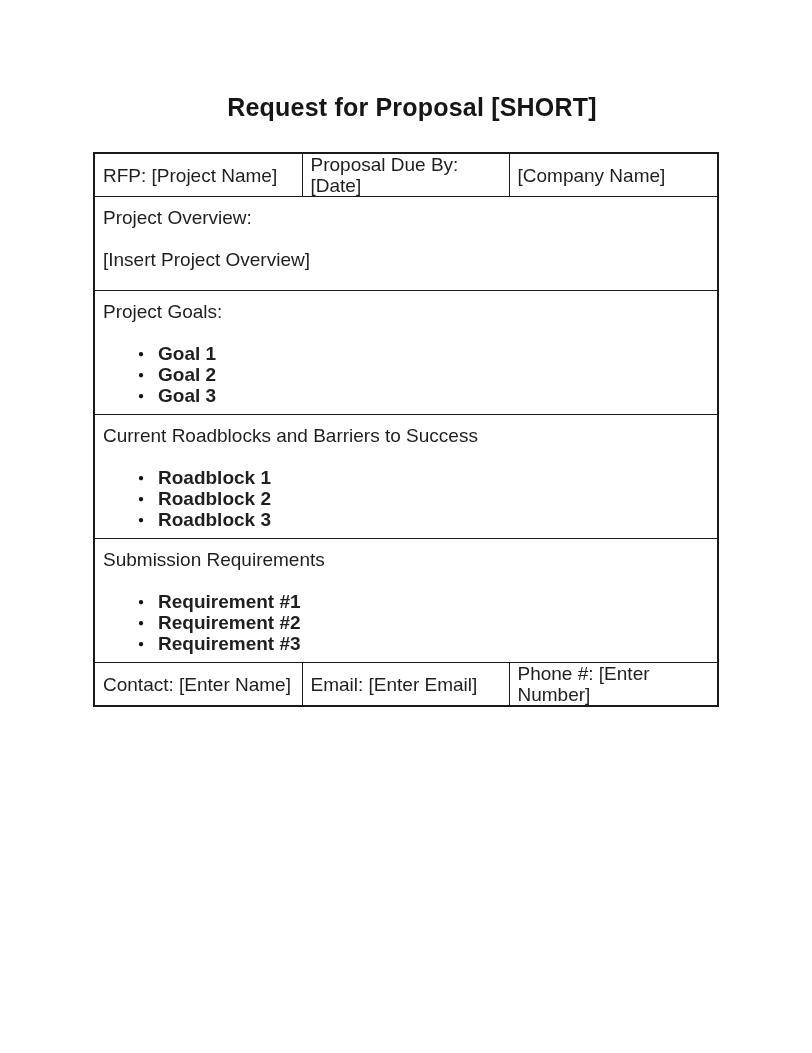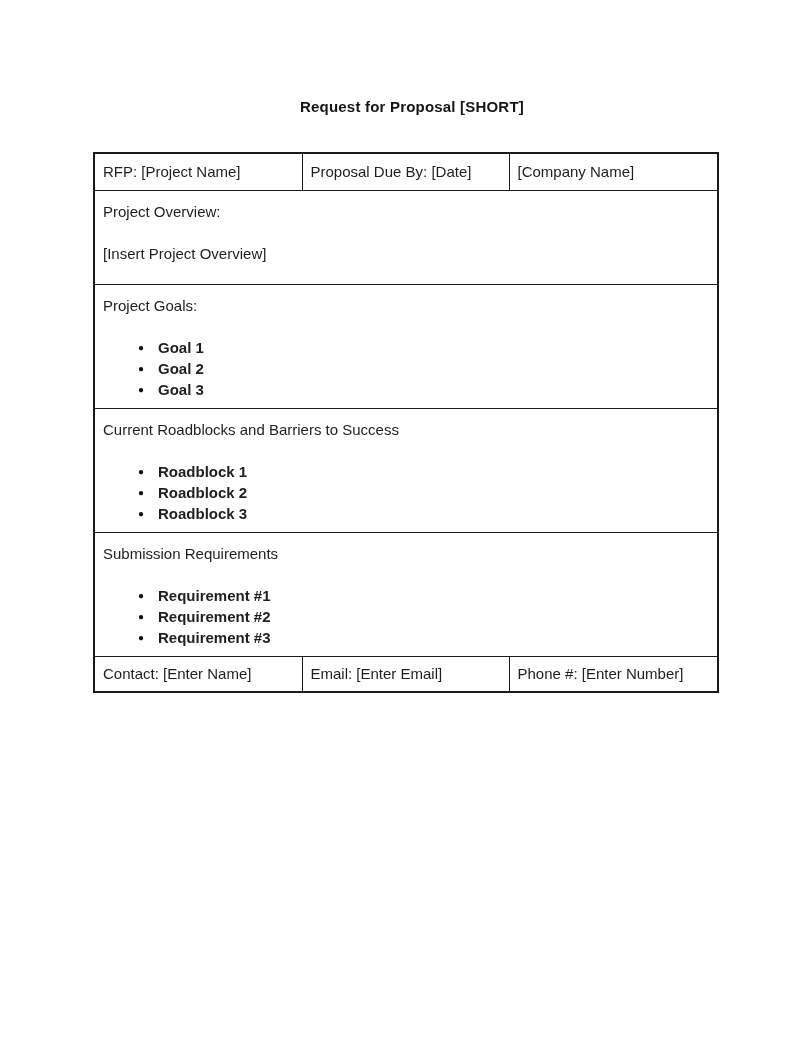--- a/index.html
+++ b/index.html
@@ -14,40 +14,40 @@
     color:var(--text);
     font-family:"Liberation Sans","DejaVu Sans",sans-serif;
     font-size:15px;
     -webkit-font-smoothing:antialiased;
   }
   .page{width:812px;height:1053px;background:var(--bg);overflow:hidden;}
   h1.doc-title{
     margin-top:92px;
     margin-bottom:30px;
     text-align:center;
-    font-size:15px;
+    font-size:25px;
     font-weight:600;
     letter-spacing:.2px;
     line-height:30px;
     color:#161616;
     margin-left:12px;
   }
   table.rfp{
     margin-left:93px;
     width:624px;
     border-collapse:collapse;
     border:2px solid var(--border);
     table-layout:fixed;
   }
   td{
     border:1.5px solid var(--border);
     vertical-align:top;
     padding:8px 8px 8px 8px;
     line-height:21px;
-    font-size:15px;
+    font-size:19px;
   }
   tr.meta-row td{height:37px;vertical-align:middle;padding-top:0;padding-bottom:0;}
   td.cell-overview{height:94px;margin-left:28px;}
   td.cell-goals{height:117px;}
   td.cell-scope{height:123px;}
   td.cell-roadblocks{height:117px;}
   td.cell-evaluation{height:122px;}
   td.cell-submission{height:119px;}
   tr.footer-row td{height:36px;vertical-align:middle;padding-top:0;padding-bottom:0;}
   .section-heading{line-height:21px;margin-top:2px;}

